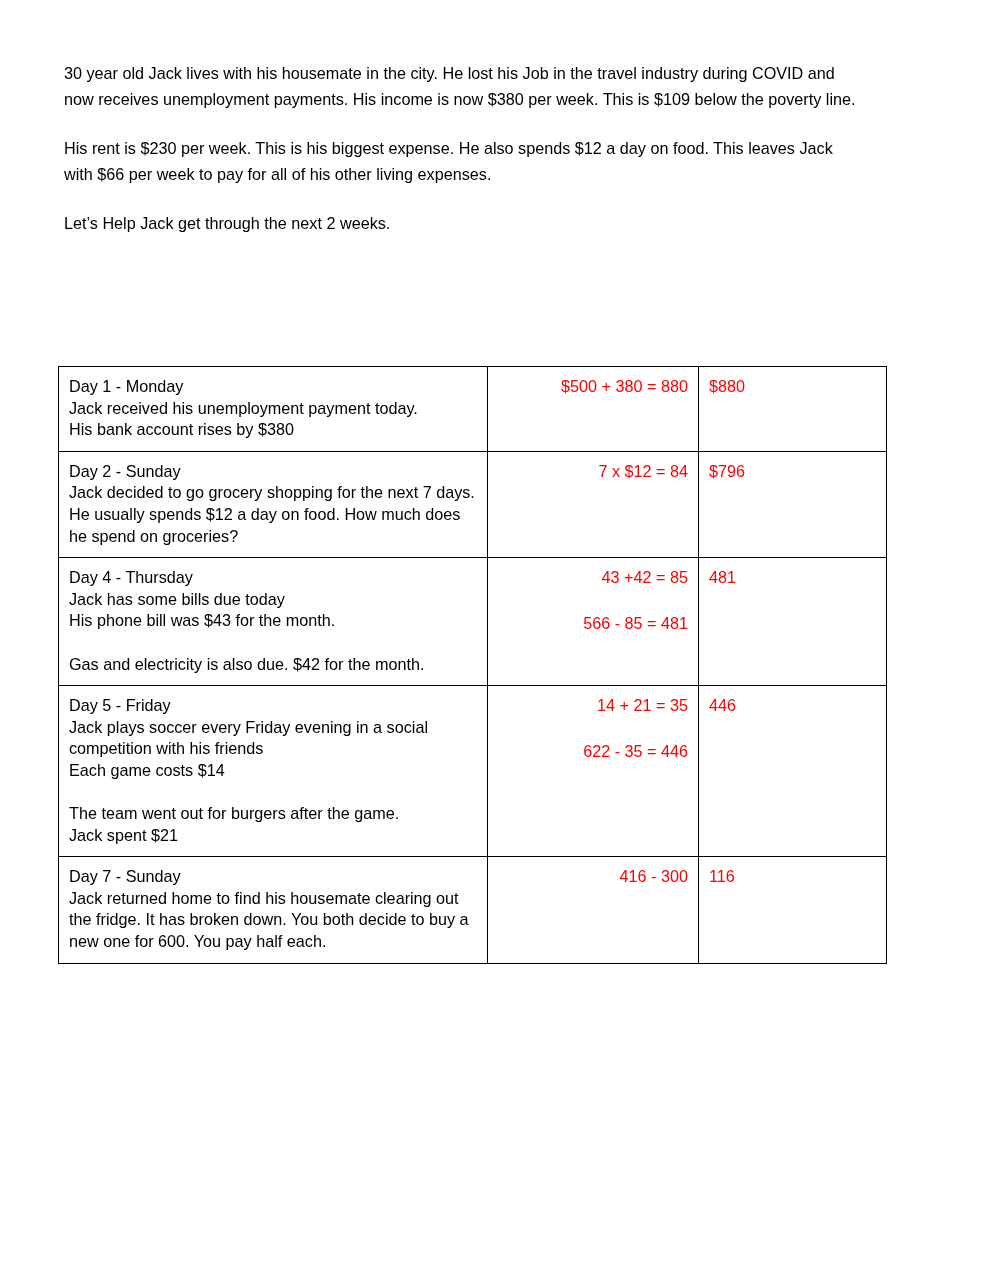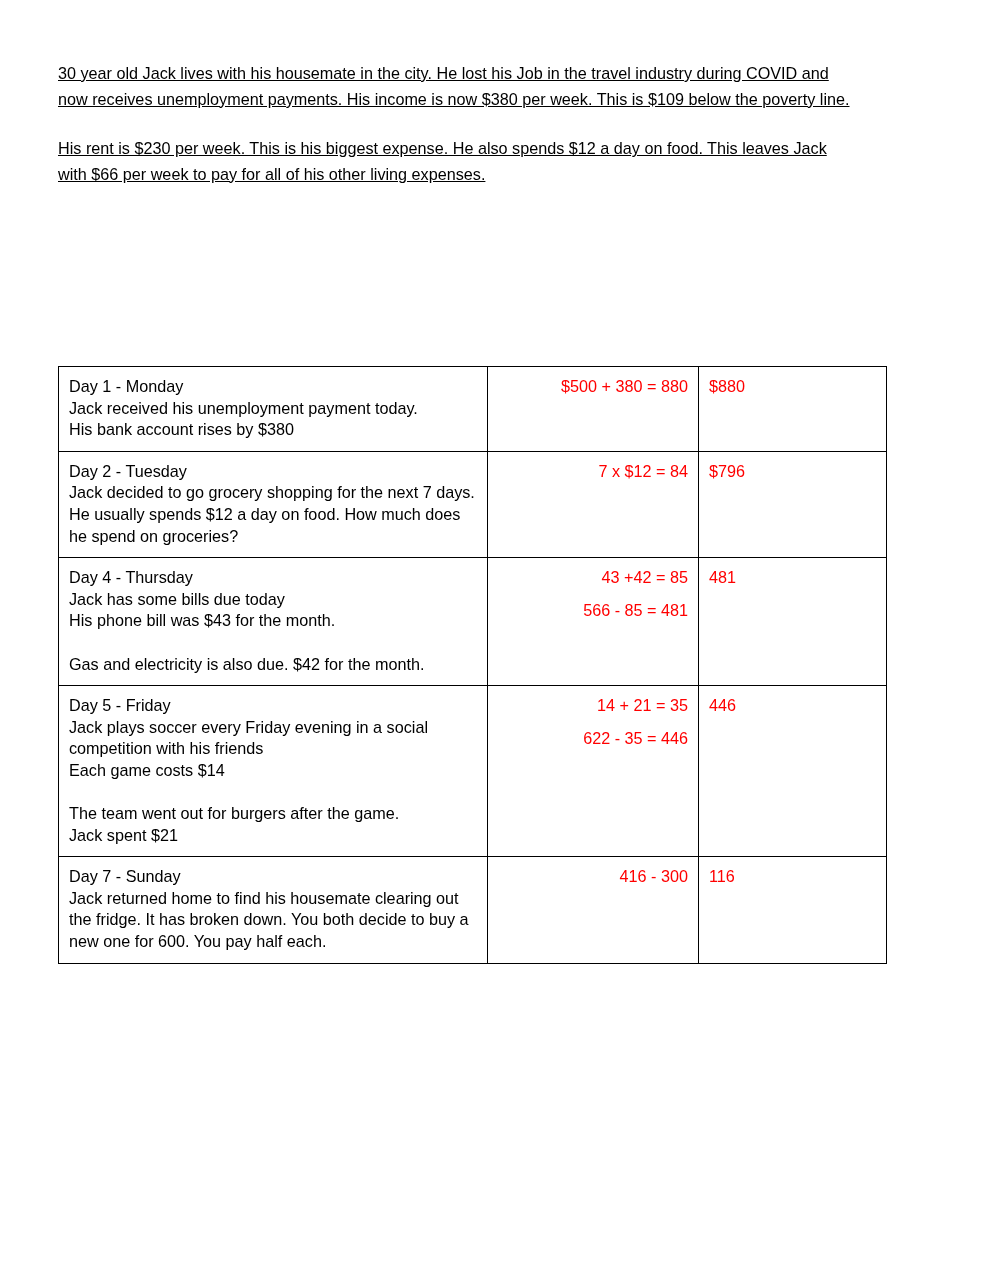--- a/index.html
+++ b/index.html
@@ -22,24 +22,23 @@
     left: 0;
     top: 0;
     width: 990px;
     height: 1286px;
     overflow: hidden;
     background: #ffffff;
   }
 
   #intro {
     position: absolute;
-    left: 58px;
+    left: 64px;
     top: 61px;
     width: 800px;
-    text-decoration: underline;
   }
 
   .para {
     font-size: 16.2px;
     line-height: 25.6px;
     margin: 0 0 24px 0;
     color: #000000;
     letter-spacing: 0.0px;
   }
   .para:last-child { margin-bottom: 0; }
@@ -71,30 +70,31 @@
   }
   td.working-cell,
   td.balance-cell {
     color: #ff0000;
   }
 
   .line { display: block; white-space: pre-wrap; }
   .line.blank { height: 21.6px; }
 
   .working-line { display: block; white-space: pre-wrap; text-align: right; }
-  .working-line.gap { margin-top: 11px; }
+  .working-line.gap { margin-top: 24px; }
 </style>
 </head>
 <body>
 
 <div id="page">
 
   <div id="intro">
       <p class="para">30 year old Jack lives with his housemate in the city. He lost his Job in the travel industry during COVID and now receives unemployment payments. His income is now $380 per week. This is $109 below the poverty line.</p>
       <p class="para">His rent is $230 per week. This is his biggest expense. He also spends $12 a day on food. This leaves Jack with $66 per week to pay for all of his other living expenses.</p>
+      <p class="para">Let’s Help Jack get through the next 2 weeks.</p>
     </div>
 
   <table id="worksheet-table">
     <colgroup>
       <col class="c-scenario">
       <col class="c-working">
       <col class="c-balance">
     </colgroup>
     <tbody id="table-body">
         <tr>
@@ -105,21 +105,21 @@
           </td>
           <td class="working-cell">
             <span class="working-line">$500 + 380 = 880</span>
           </td>
           <td class="balance-cell">
             <span class="line">$880</span>
           </td>
         </tr>
         <tr>
           <td class="scenario-cell">
-            <span class="line">Day 2 - Tuesday</span>
+            <span class="line">Day 2 - Sunday</span>
             <span class="line">Jack decided to go grocery shopping for the next 7 days.</span>
             <span class="line">He usually spends $12 a day on food. How much does he spend on groceries?</span>
           </td>
           <td class="working-cell">
             <span class="working-line">7 x $12 = 84</span>
           </td>
           <td class="balance-cell">
             <span class="line">$796</span>
           </td>
         </tr>

